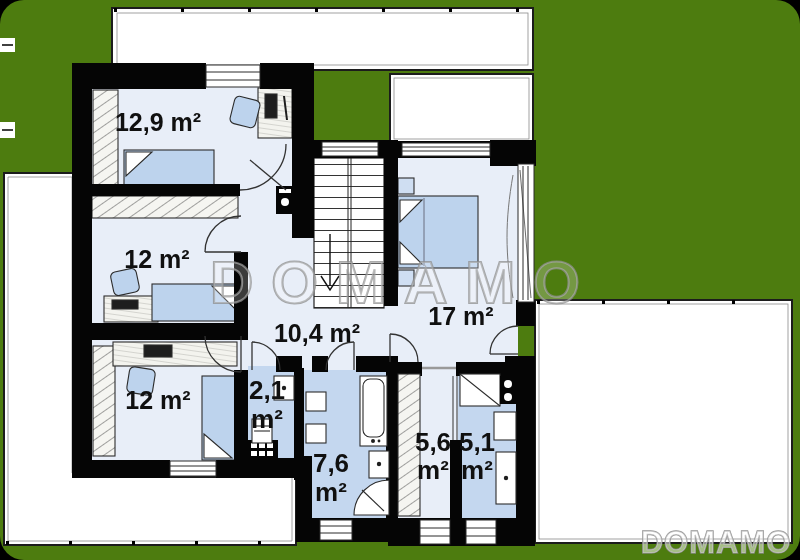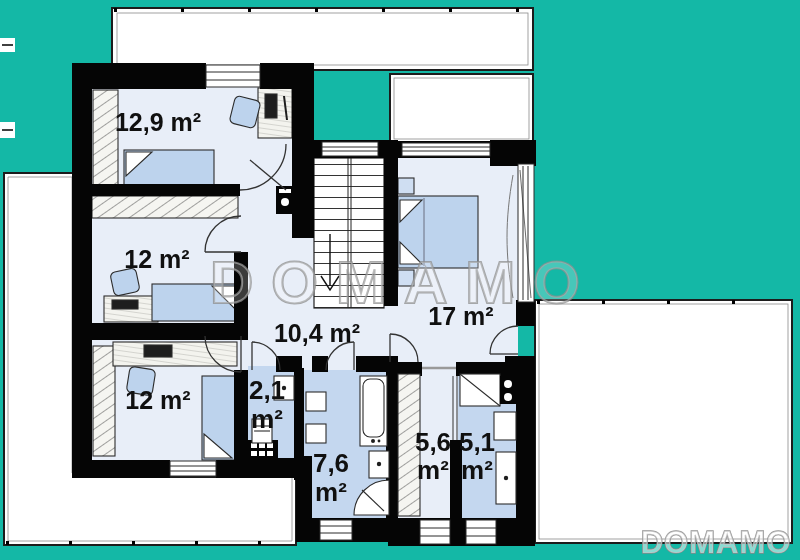--- a/index.html
+++ b/index.html
@@ -1,16 +1,16 @@
 <!DOCTYPE html>
 <html><head>
 <meta charset="utf-8">
 <style>
   html,body{margin:0;padding:0;background:#000;}
-  .stage{position:relative;width:800px;height:560px;background:#14b8a6;overflow:hidden;}
+  .stage{position:relative;width:800px;height:560px;background:#4d7c0f;overflow:hidden;border-radius:24px;}
   svg{display:block;}
   text{font-family:"Liberation Sans", sans-serif;}
   .room-label{font-weight:bold;font-size:25px;fill:#101010;}
   .room-label-sm{font-weight:bold;font-size:26px;fill:#101010;}
   .wm-center{font-weight:bold;font-size:60px;letter-spacing:18px;
     fill:#ffffff;fill-opacity:.22;stroke:#8f8f8f;stroke-opacity:.75;stroke-width:2.2px;}
   .wm-corner{font-weight:bold;font-size:31px;letter-spacing:1px;
     fill:#ffffff;fill-opacity:.5;stroke:#8a8a8a;stroke-opacity:.9;stroke-width:1.4px;}
 </style>
 </head>

